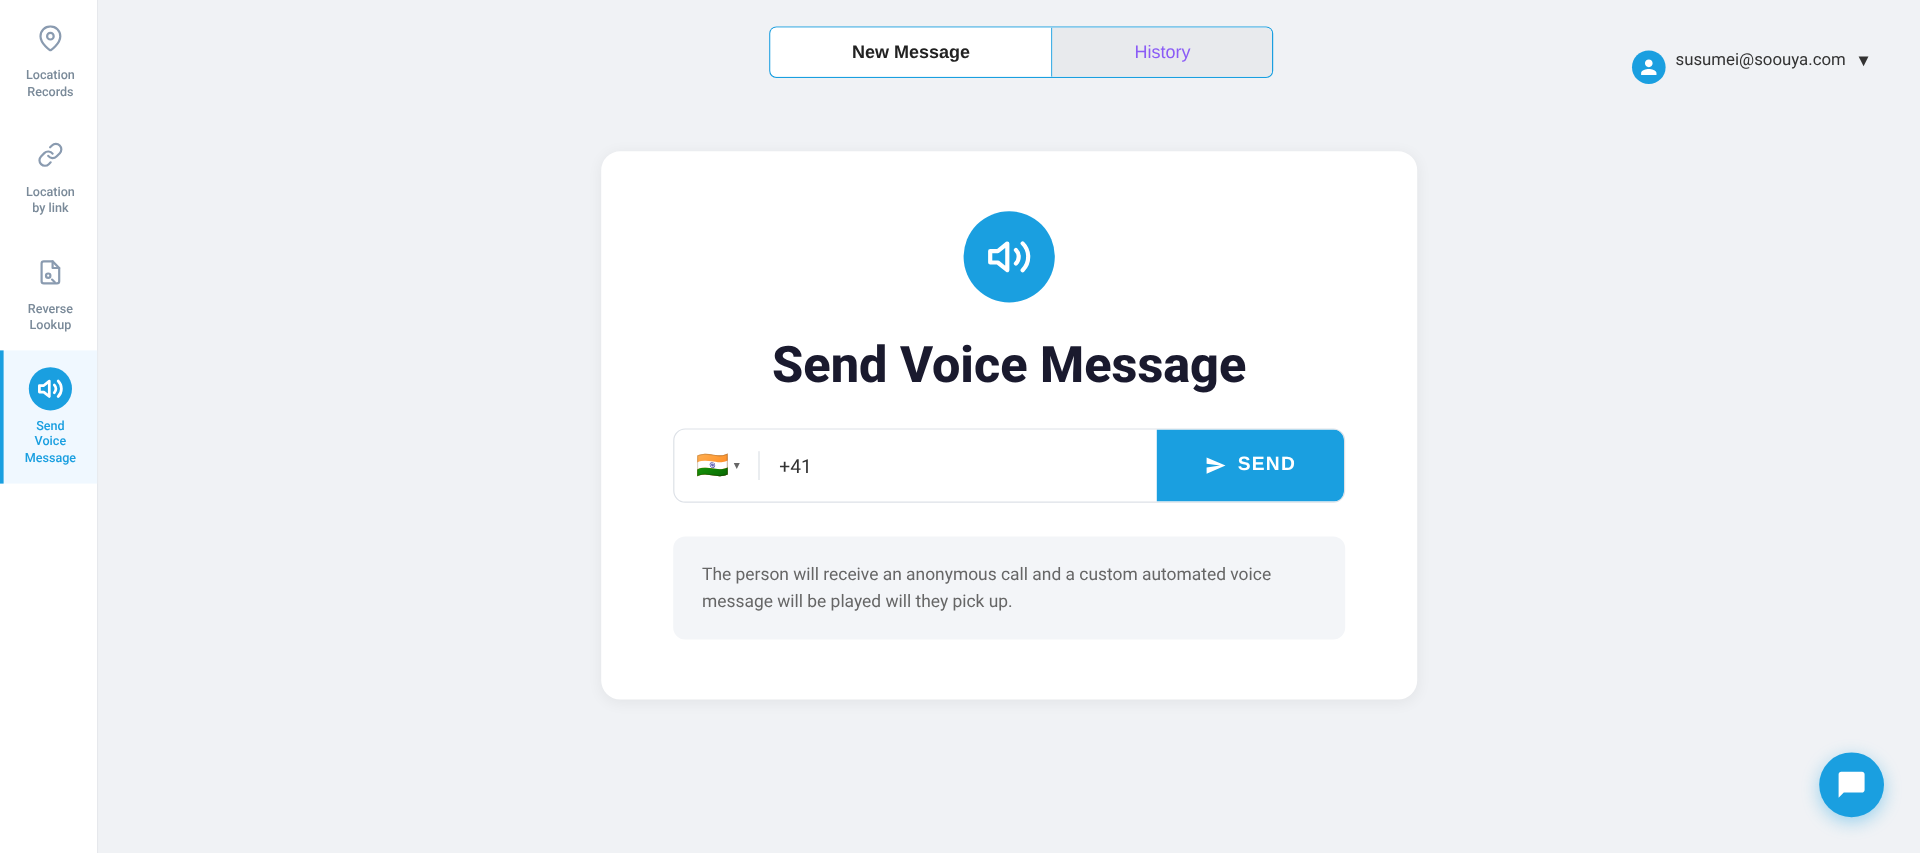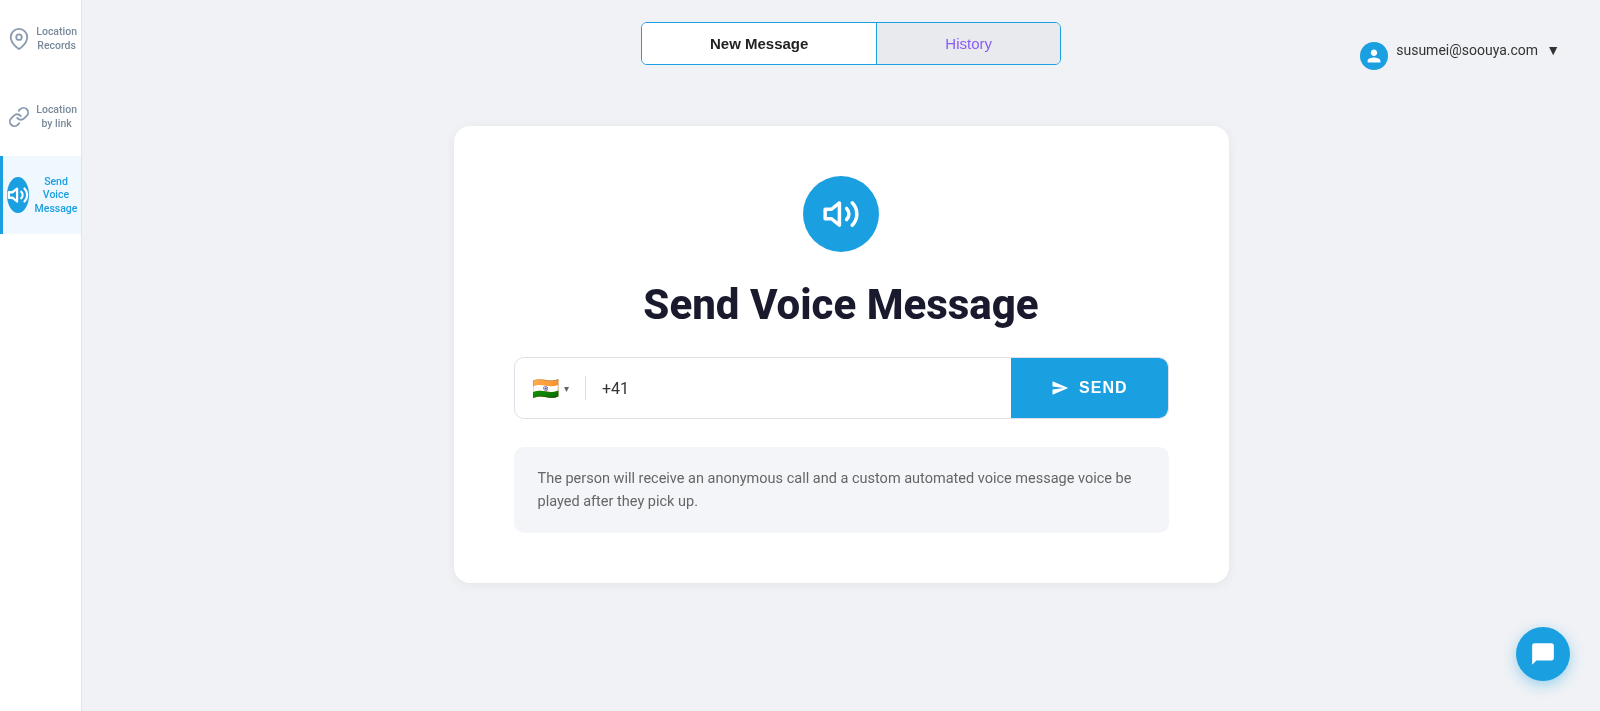--- a/index.html
+++ b/index.html
@@ -20,20 +20,21 @@
       display: flex;
       flex-direction: column;
       align-items: center;
       padding-top: 0;
       gap: 0;
     }
 
     .sidebar-item {
       width: 100%;
       display: flex;
+      flex-direction: column;
       align-items: center;
       justify-content: center;
       padding: 14px 4px;
       cursor: pointer;
       color: #7a8a99;
       font-size: 11px;
       text-align: center;
       border-left: 3px solid transparent;
       gap: 6px;
       min-height: 78px;
@@ -149,21 +150,21 @@
       display: flex;
       justify-content: center;
       align-items: flex-start;
       padding: 40px 20px;
     }
 
     .card {
       background: white;
       border-radius: 16px;
       padding: 50px 60px 50px;
-      width: 775px;
+      width: 680px;
       display: flex;
       flex-direction: column;
       align-items: center;
       gap: 28px;
       box-shadow: 0 2px 12px rgba(0,0,0,0.06);
     }
 
     .voice-icon-circle {
       width: 76px;
       height: 76px;
@@ -295,20 +296,31 @@
   <div class="sidebar-item">
     <div class="sidebar-icon">
       <svg width="22" height="22" viewBox="0 0 24 24" fill="none" stroke="currentColor" stroke-width="2" stroke-linecap="round" stroke-linejoin="round">
         <path d="M10 13a5 5 0 0 0 7.54.54l3-3a5 5 0 0 0-7.07-7.07l-1.72 1.71"></path>
         <path d="M14 11a5 5 0 0 0-7.54-.54l-3 3a5 5 0 0 0 7.07 7.07l1.71-1.71"></path>
       </svg>
     </div>
     <span class="sidebar-label">Location<br>by link</span>
   </div>
 
+  <div class="sidebar-item">
+    <div class="sidebar-icon">
+      <svg width="22" height="22" viewBox="0 0 24 24" fill="none" stroke="currentColor" stroke-width="2" stroke-linecap="round" stroke-linejoin="round">
+        <path d="M14 2H6a2 2 0 0 0-2 2v16a2 2 0 0 0 2 2h12a2 2 0 0 0 2-2V8z"></path>
+        <polyline points="14 2 14 8 20 8"></polyline>
+        <circle cx="10" cy="15" r="2"></circle>
+        <path d="m16 21-2.5-2.5"></path>
+      </svg>
+    </div>
+    <span class="sidebar-label">Reverse<br>Lookup</span>
+  </div>
 
   <div class="sidebar-item active">
     <div class="sidebar-icon">
       <svg width="22" height="22" viewBox="0 0 24 24" fill="none" stroke="currentColor" stroke-width="2.5" stroke-linecap="round" stroke-linejoin="round">
         <polygon points="11 5 6 9 2 9 2 15 6 15 11 19 11 5"></polygon>
         <path d="M15.54 8.46a5 5 0 0 1 0 7.07"></path>
         <path d="M19.07 4.93a10 10 0 0 1 0 14.14"></path>
       </svg>
     </div>
     <span class="sidebar-label">Send<br>Voice<br>Message</span>
@@ -363,21 +375,21 @@
         </div>
         <button class="send-button">
           <svg width="18" height="18" viewBox="0 0 24 24" fill="white">
             <path d="M2.01 21L23 12 2.01 3 2 10l15 2-15 2z"></path>
           </svg>
           <span>SEND</span>
         </button>
       </div>
 
       <div class="info-box">
-        <p>The person will receive an anonymous call and a custom automated voice message voice be played after they pick up.</p>
+        <p>The person will receive an anonymous call and a custom automated voice message will be played will they pick up.</p>
       </div>
 
     </div>
   </div>
 
 </div>
 
 <div class="chat-bubble">
   <svg width="26" height="26" viewBox="0 0 24 24" fill="white">
     <path d="M20 2H4c-1.1 0-2 .9-2 2v18l4-4h14c1.1 0 2-.9 2-2V4c0-1.1-.9-2-2-2z"></path>

